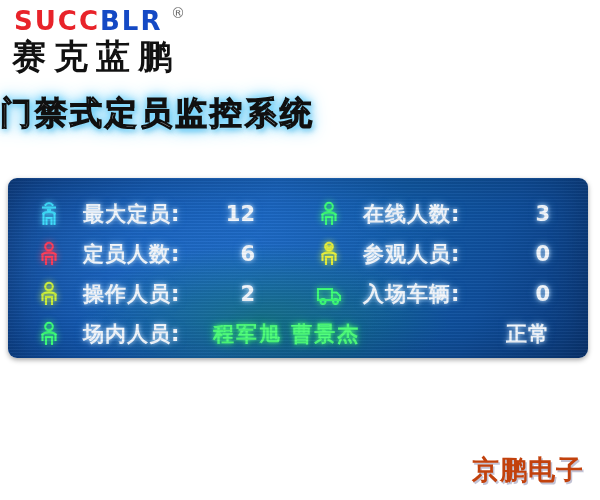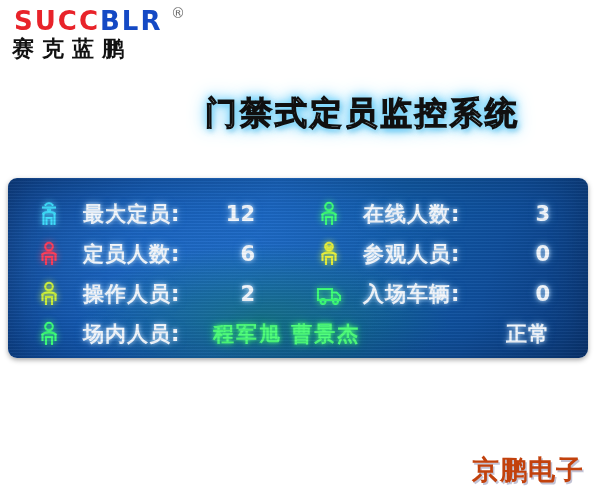--- a/index.html
+++ b/index.html
@@ -42,33 +42,33 @@
     font-size: 14px;
     color: #6e6e6e;
     line-height: 1;
   }
   #brand-cn {
     position: absolute;
     left: 4px;
     top: 30px;
     font-family: "DejaVu Sans", "Liberation Serif", serif;
     font-weight: bold;
-    font-size: 22px;
+    font-size: 34px;
     color: #111111;
     letter-spacing: 8px;
     white-space: nowrap;
   }
 
   
   #page-title {
     position: absolute;
     left: 0;
     top: 92px;
-    width: 520px;
-    text-align: right;
+    width: 564px;
+    text-align: left;
     font-family: "DejaVu Sans", "Liberation Sans", sans-serif;
     font-weight: bold;
     font-size: 32px;
     letter-spacing: 3px;
     color: #ffffff;
     -webkit-text-stroke: 1.2px #101010;
     text-shadow:
       0 0 3px #9fe4ff,
       0 0 6px #7ed8ff,
       0 0 11px #5ccdff,

